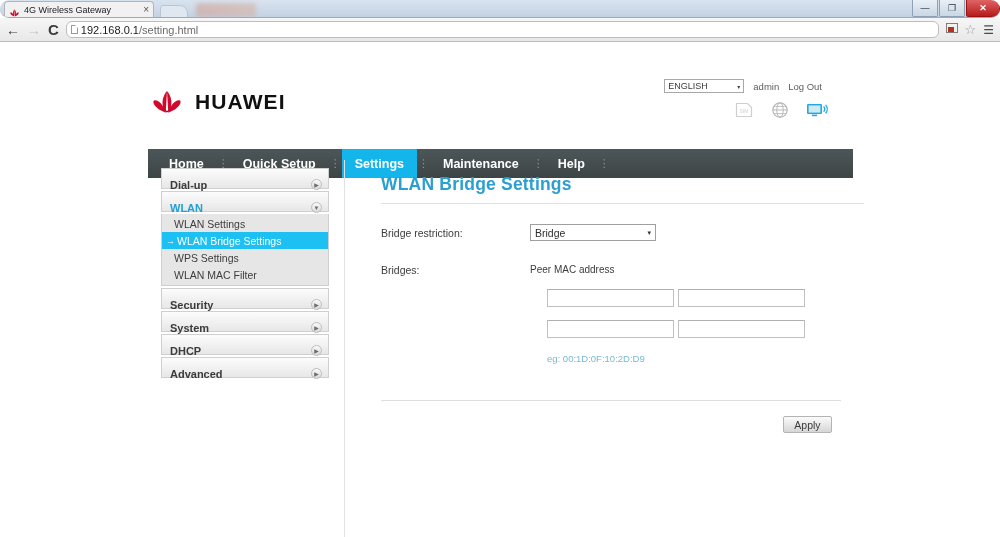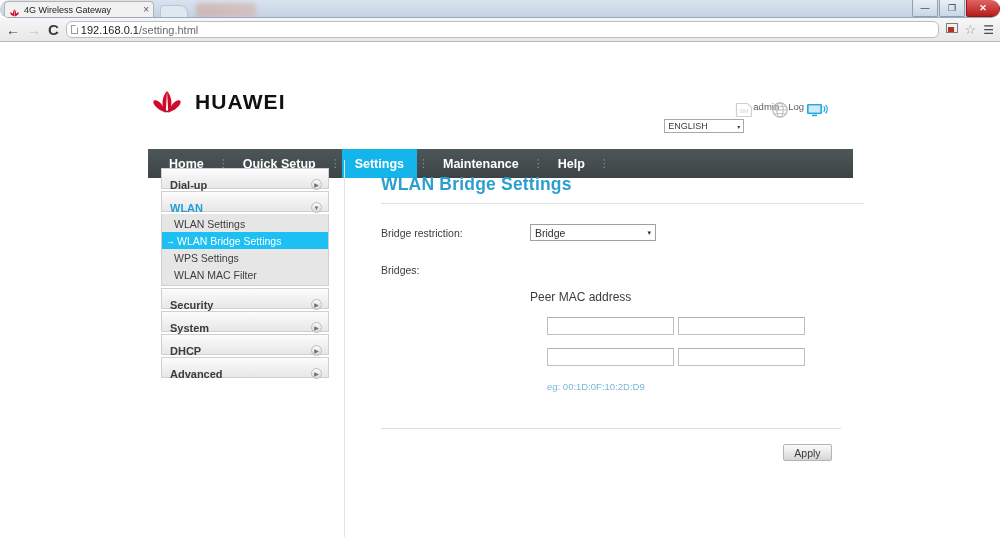--- a/index.html
+++ b/index.html
@@ -87,21 +87,21 @@
     font-size:21px; font-weight:bold; color:#101010; letter-spacing:1.1px;
   }
 
   .acctrow {
     position:absolute; right:178px; top:37px;
     display:flex; align-items:center; gap:9px;
   }
   .langsel {
     width:80px; height:14px; background:#fff; border:1px solid #a8a8a8;
     display:flex; align-items:center; justify-content:space-between;
-    padding:0 3px; font-size:9px; color:#3a3a3a;margin-top:40px;
+    padding:0 3px; font-size:9px; color:#3a3a3a;
   }
   .langsel .car { font-size:6px; color:#444; }
   .acct { font-size:9.5px; color:#5d5d5d; }
 
   .statusicons { position:absolute; right:173px; top:58px; display:flex; align-items:center; gap:14px; }
   .si { width:22px; height:20px; position:relative; }
 
   .navmenu {
     position:absolute; left:148px; top:107px; width:705px; height:29px;
     background:linear-gradient(#4c5658,#3d4446);
@@ -151,21 +151,21 @@
   .title-rule { margin:8px 0 0 17px; width:483px; height:1px; background:#e0e0e0; }
 
   .formrow { display:flex; margin-left:17px; margin-top:20px; }
   .flabel { width:149px; font-size:10.5px; color:#3c3c3c; padding-top:3px; }
   .fselect {
     width:126px; height:17px; background:#fff; border:1px solid #9f9f9f;
     display:flex; align-items:center; justify-content:space-between;
     padding:0 4px; font-size:10.5px; color:#2d2d2d;
   }
   .fselect .car { font-size:7px; color:#333; }
-  .fstatic { font-size:12px; color:#3c3c3c; padding-top:3px;margin-top:26px; }
+  .fstatic { font-size:10px; color:#3c3c3c; padding-top:3px; }
 
   .inputs { margin-left:183px; margin-top:12px; }
   .tinput {
     width:127px; height:18px; background:#fff;
     border:1px solid #c0c0c0; border-top-color:#b0b0b0;
     margin-bottom:13px;
   }
   .hint { margin-left:183px; margin-top:2px; font-size:9.5px; color:#7ab8d4; }
 
   .bottom-rule { margin-left:17px; margin-top:36px; width:460px; height:1px; background:#dedede; }

